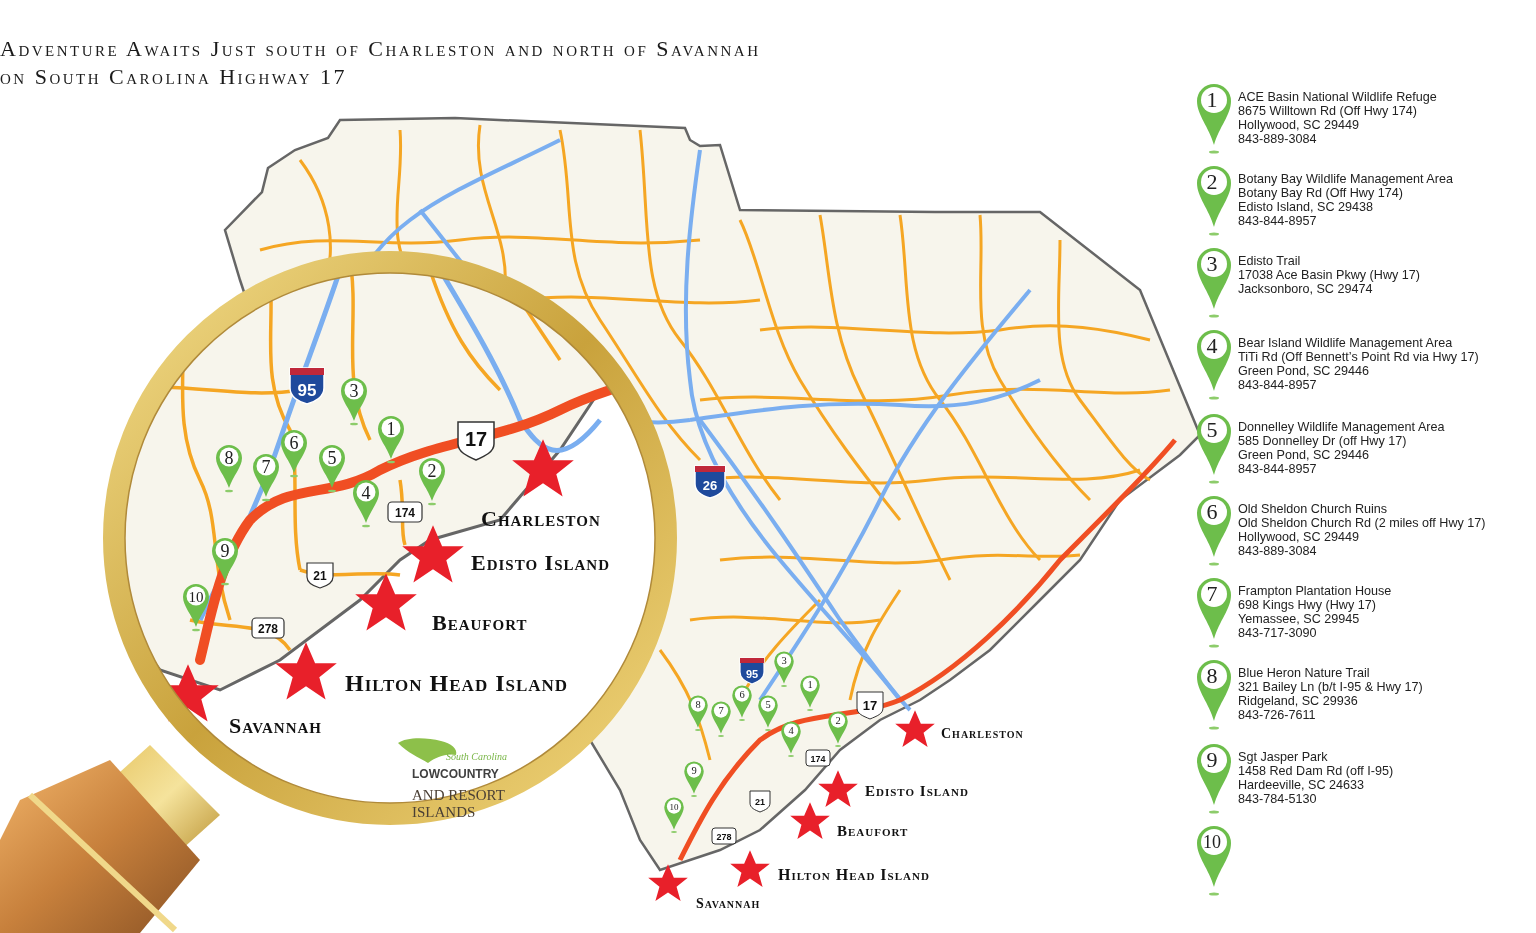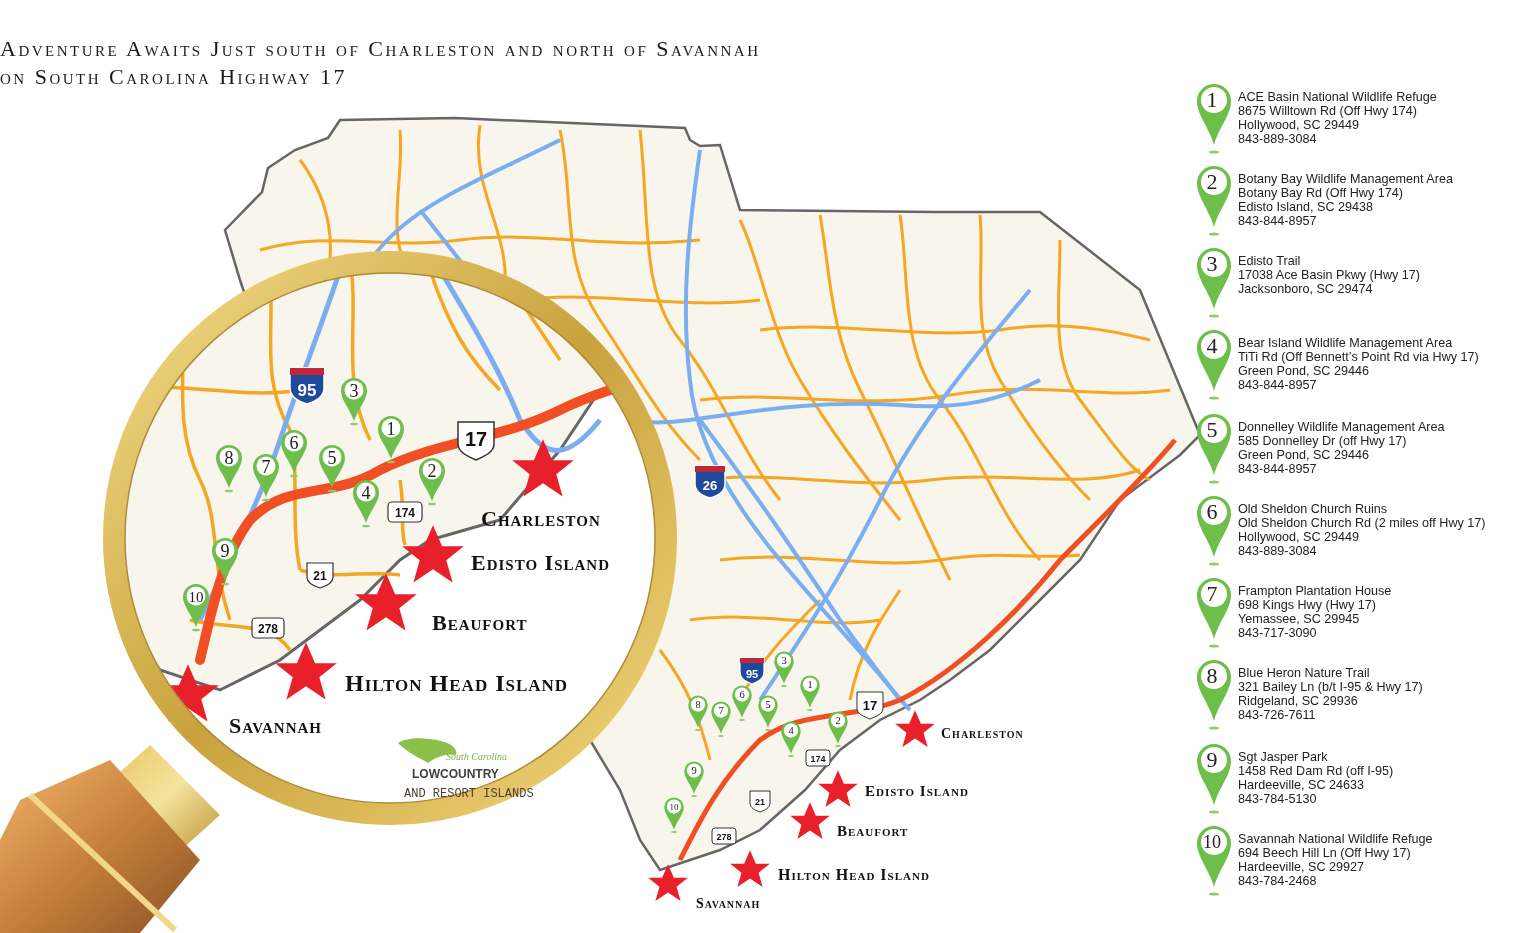--- a/index.html
+++ b/index.html
@@ -12,21 +12,21 @@
   .entry { position:absolute; left:0; height:80px; width:346px; }
   .pin { position:absolute; left:2px; top:0; width:44px; height:84px; }
   .pin-num { position:absolute; left:8px; top:4px; width:28px; height:28px; text-align:center; line-height:28px; font-family:"Liberation Serif", serif; font-size:22px; color:#222; }
   .pin-num.two { font-size:18px; }
   .info { position:absolute; left:48px; top:8px; font-size:12.6px; line-height:14px; color:#222; white-space:nowrap; }
   .info div { margin:0; }
   .city-label { position:absolute; font-family:Liberation Serif, serif; font-weight:bold; color:#111; font-variant:small-caps; letter-spacing:1px; white-space:nowrap; }
   .logo { position:absolute; left:396px; top:735px; width:140px; height:70px; }
   .logo-sc { position:absolute; left:50px; top:16px; font-family:"Liberation Serif", serif; font-style:italic; font-size:10px; color:#7ab648; }
   .logo-low { position:absolute; left:16px; top:32px; font-family:"Liberation Sans", sans-serif; font-weight:bold; font-size:12px; color:#404040; letter-spacing:0px; }
-  .logo-and { position:absolute; left:8px; top:52px; font-family:Liberation Mono, monospace; font-size:12px; color:#4a3f35; }
+  .logo-and { position:absolute; left:16px; top:52px; font-family:Liberation Serif, serif; font-size:15px; color:#4a3f35; }
 </style>
 </head>
 <body>
 
 <div class="title l1">Adventure Awaits Just south of Charleston and north of Savannah</div>
 <div class="title l2">on South Carolina Highway 17</div>
 
 <svg class="map" width="1536" height="933" viewBox="0 0 1536 933">
   <defs>
     <clipPath id="lensClip">
@@ -426,20 +426,14 @@
         <div>843-784-5130</div>
       </div>
   </div>
   <div class="entry" style="top:742px;">
     <svg class="pin" viewBox="-22 -24 44 84">
         <path d="M0,-22 a17,17 0 0 1 17,17 c0,14 -12,26 -17,44 c-5,-18 -17,-30 -17,-44 a17,17 0 0 1 17,-17z" fill="#6dbe4b"></path>
         <circle cx="0" cy="-6" r="13" fill="#fff"></circle>
         <ellipse cx="0" cy="46" rx="5" ry="1.5" fill="#8dcc6b"></ellipse>
       </svg>
     <div class="pin-num two">10</div>
-    <div class="info">
-        <div>Savannah National Wildlife Refuge</div>
-        <div>694 Beech Hill Ln (Off Hwy 17)</div>
-        <div>Hardeeville, SC  29927</div>
-        <div>843-784-2468</div>
-      </div>
   </div>
 </div>
 
 </body></html>

